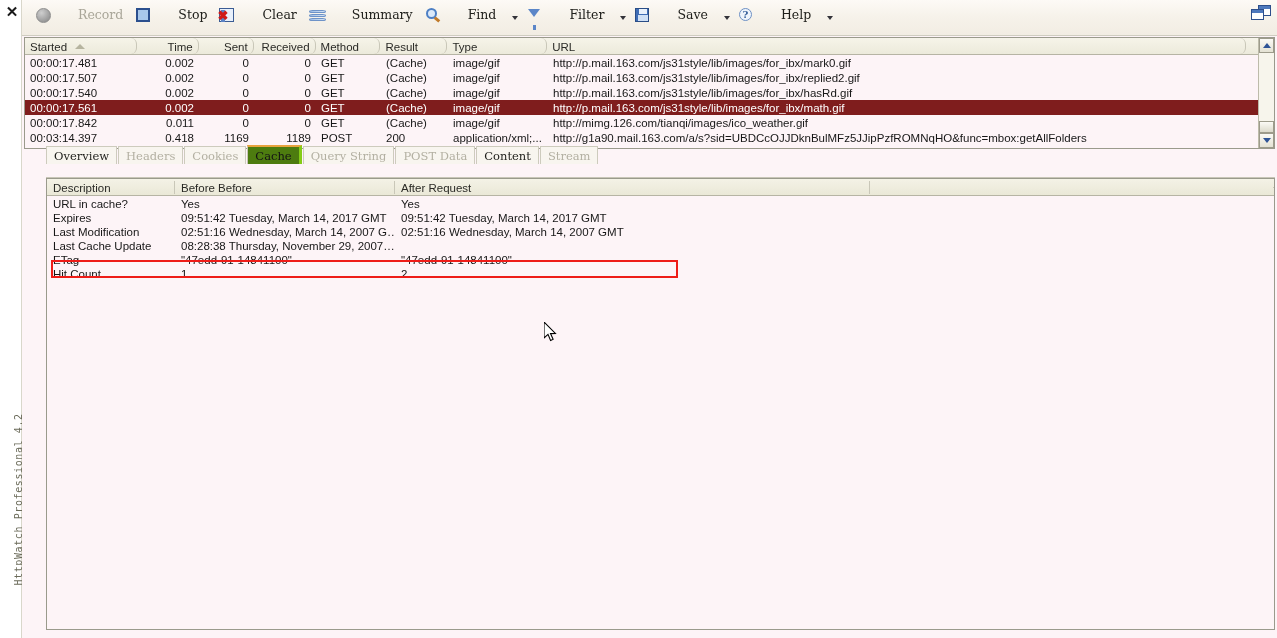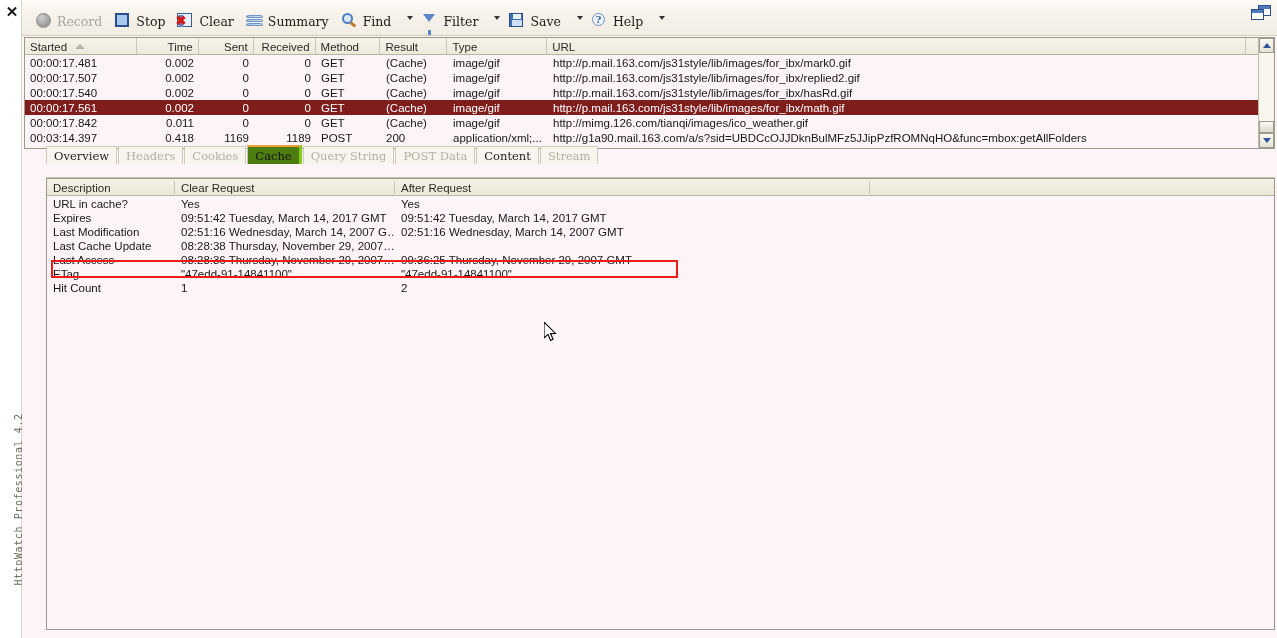--- a/index.html
+++ b/index.html
@@ -57,26 +57,27 @@
   
   .toolbar {
     position: absolute; left: 0; top: 0;
     width: 1255px; height: 36px;
     background: linear-gradient(to bottom, #fdfaf6 0%, #f6f2ea 48%, #f2ede3 100%);
     display: flex; align-items: center;
     padding-left: 8px;
     border-bottom: 1px solid #cfcdc0;
   }
   .tb-item {
-    display: flex; align-items: flex-end;
+    display: flex; align-items: flex-start;
     height: 24px;
     padding: 0 4px;
     margin-right: 2px;
     cursor: pointer;
     border: 1px solid transparent;
+    gap: 21px;
   }
   .tb-item.disabled { cursor: default; }
   .tb-label {
     font-family: "DejaVu Serif", serif;
     font-size: 12.5px;
     color: #20201c;
     margin-left: 5px;
     white-space: nowrap;
   }
   .tb-item.disabled .tb-label { color: #a9a699; }
@@ -209,20 +210,21 @@
     position: relative;
   }
   .gh-cell {
     font-family: "Liberation Sans", sans-serif;
     font-size: 11.5px; color: #2a2a26;
     padding: 1px 5px 0 5px;
     border-right: 1px solid #c9c7b8;
     display: flex; align-items: center;
     overflow: hidden; white-space: nowrap;
     cursor: pointer;
+    border-radius: 6px;
   }
   .gh-cell.num { justify-content: flex-end; }
   .sort-arrow {
     margin-left: 8px;
     width: 0; height: 0;
     border-left: 5px solid transparent;
     border-right: 5px solid transparent;
     border-bottom: 5px solid #b6b49f;
   }
   .grid-body { position: relative; }
@@ -580,21 +582,21 @@
         <div class="tab">Stream</div>
       </div>
     <div class="tabs-rule"></div>
 
     <div class="detail">
       <div class="dt-head">
         <div class="dh-cell d-desc">
           <span>Description</span>
         </div>
         <div class="dh-cell d-before">
-          <span>Clear Request</span>
+          <span>Before Before</span>
         </div>
         <div class="dh-cell d-after">
           <span>After Request</span>
         </div>
         <div class="dh-cell d-rest"></div>
       </div>
 
       <div class="dt-body" id="cache-body">
           <div class="drow">
             <div class="dc d-desc">URL in cache?</div>
@@ -609,25 +611,20 @@
           <div class="drow">
             <div class="dc d-desc">Last Modification</div>
             <div class="dc d-before">02:51:16 Wednesday, March 14, 2007 G…</div>
             <div class="dc d-after">02:51:16 Wednesday, March 14, 2007 GMT</div>
           </div>
           <div class="drow">
             <div class="dc d-desc">Last Cache Update</div>
             <div class="dc d-before">08:28:38 Thursday, November 29, 2007…</div>
           </div>
           <div class="drow">
-            <div class="dc d-desc">Last Access</div>
-            <div class="dc d-before">08:28:36 Thursday, November 29, 2007…</div>
-            <div class="dc d-after">09:36:25 Thursday, November 29, 2007 GMT</div>
-          </div>
-          <div class="drow">
             <div class="dc d-desc">ETag</div>
             <div class="dc d-before">"47edd-91-14841100"</div>
             <div class="dc d-after">"47edd-91-14841100"</div>
           </div>
           <div class="drow">
             <div class="dc d-desc">Hit Count</div>
             <div class="dc d-before">1</div>
             <div class="dc d-after">2</div>
           </div>
         </div>

